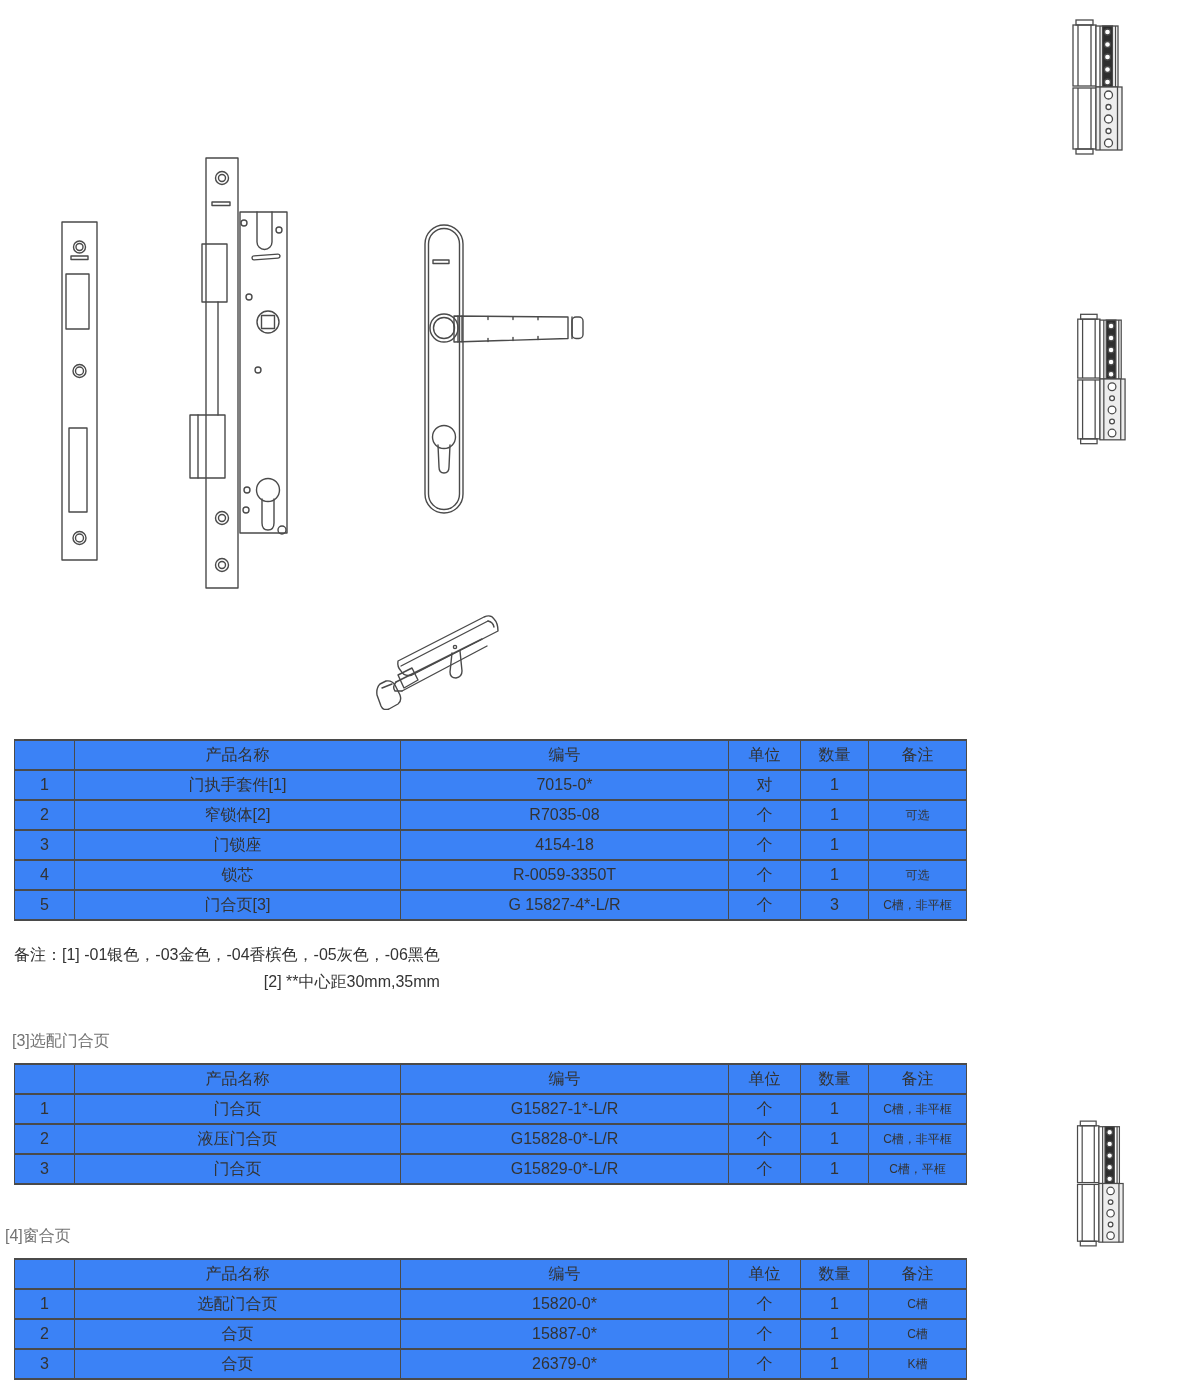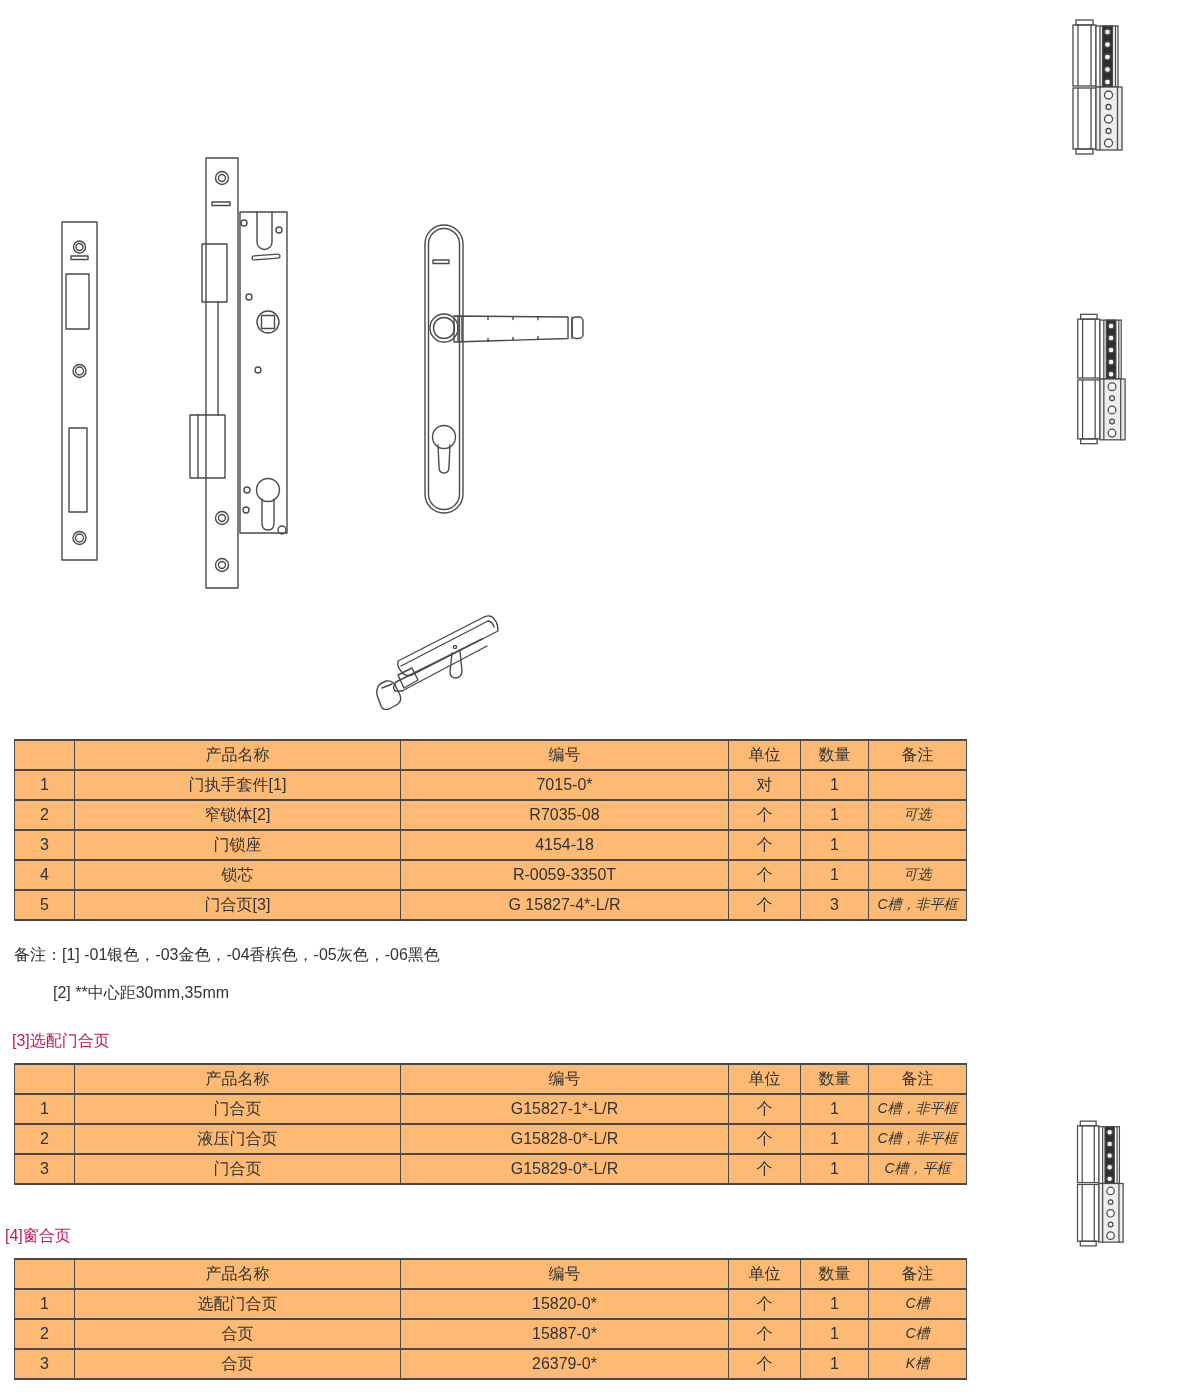--- a/index.html
+++ b/index.html
@@ -2,29 +2,29 @@
 <html><head>
 <meta charset="utf-8">
 <style>
   html,body{margin:0;padding:0;background:#fff;}
   body{width:1200px;height:1400px;position:relative;overflow:hidden;
        font-family:"Liberation Sans","DejaVu Sans",sans-serif;color:#333;}
   .abs{position:absolute;}
   svg{display:block;}
   .draw path,.draw rect,.draw circle,.draw line,.draw polygon{
     stroke:#4a4a4a;stroke-width:1.4;fill:none;stroke-linecap:round;stroke-linejoin:round;}
-  .tbl{position:absolute;border-collapse:collapse;table-layout:fixed;width:952px;background:#fdba74;}
+  .tbl{position:absolute;border-collapse:collapse;table-layout:fixed;width:952px;background:#3b82f6;}
   .tbl th,.tbl td{border:1px solid #4a4a4a;border-top-width:2px;border-bottom-width:2px;
     text-align:center;vertical-align:middle;font-weight:400;font-size:16px;color:#333;
     padding:0;white-space:nowrap;overflow:hidden;}
   .tbl tr{height:30px;}
-  .tbl td:last-child{font-size:14px;font-style:italic;}
-  .section-heading{position:absolute;font-size:16px;color:#be185d;}
-  .notes{position:absolute;left:14px;top:941px;font-size:16px;line-height:27px;color:#333;}
-  .notes .indent{padding-left:39px;margin-top:11px;}
+  .tbl td:last-child{font-size:12px;}
+  .section-heading{position:absolute;font-size:16px;color:#737373;}
+  .notes{position:absolute;left:14px;top:941px;font-size:16px;line-height:27px;color:#333;text-align:right;}
+  .notes .indent{padding-left:39px;}
 </style>
 </head>
 <body>
 
 <svg width="0" height="0" style="position:absolute">
   <defs>
     <g id="hingeSym" stroke="#4a4a4a" stroke-width="1.3" fill="none">
       <rect x="10" y="2" width="17" height="5"></rect>
       <rect x="7" y="7" width="23" height="61"></rect>
       <line x1="12" y1="7" x2="12" y2="68"></line>

